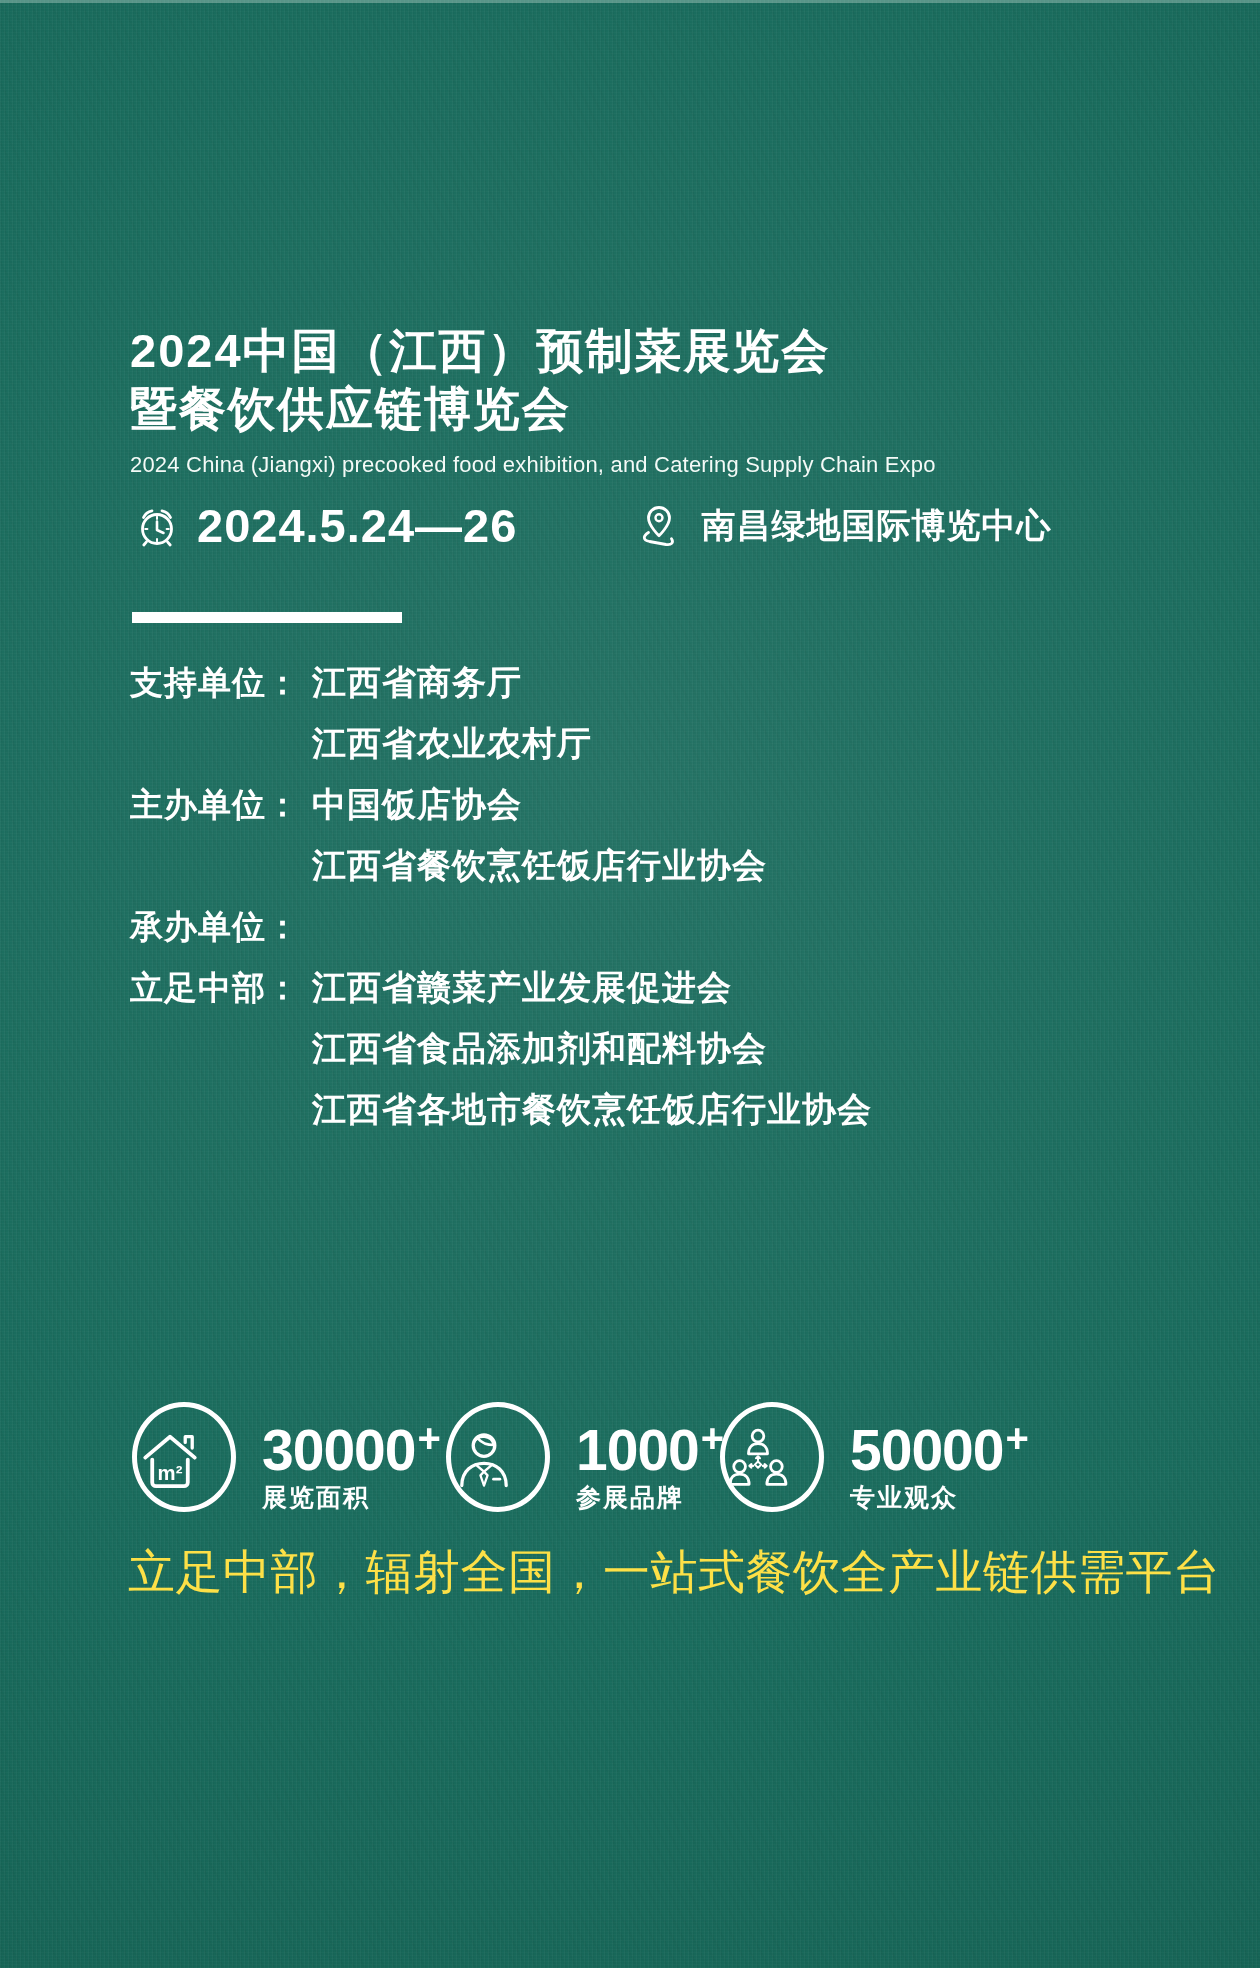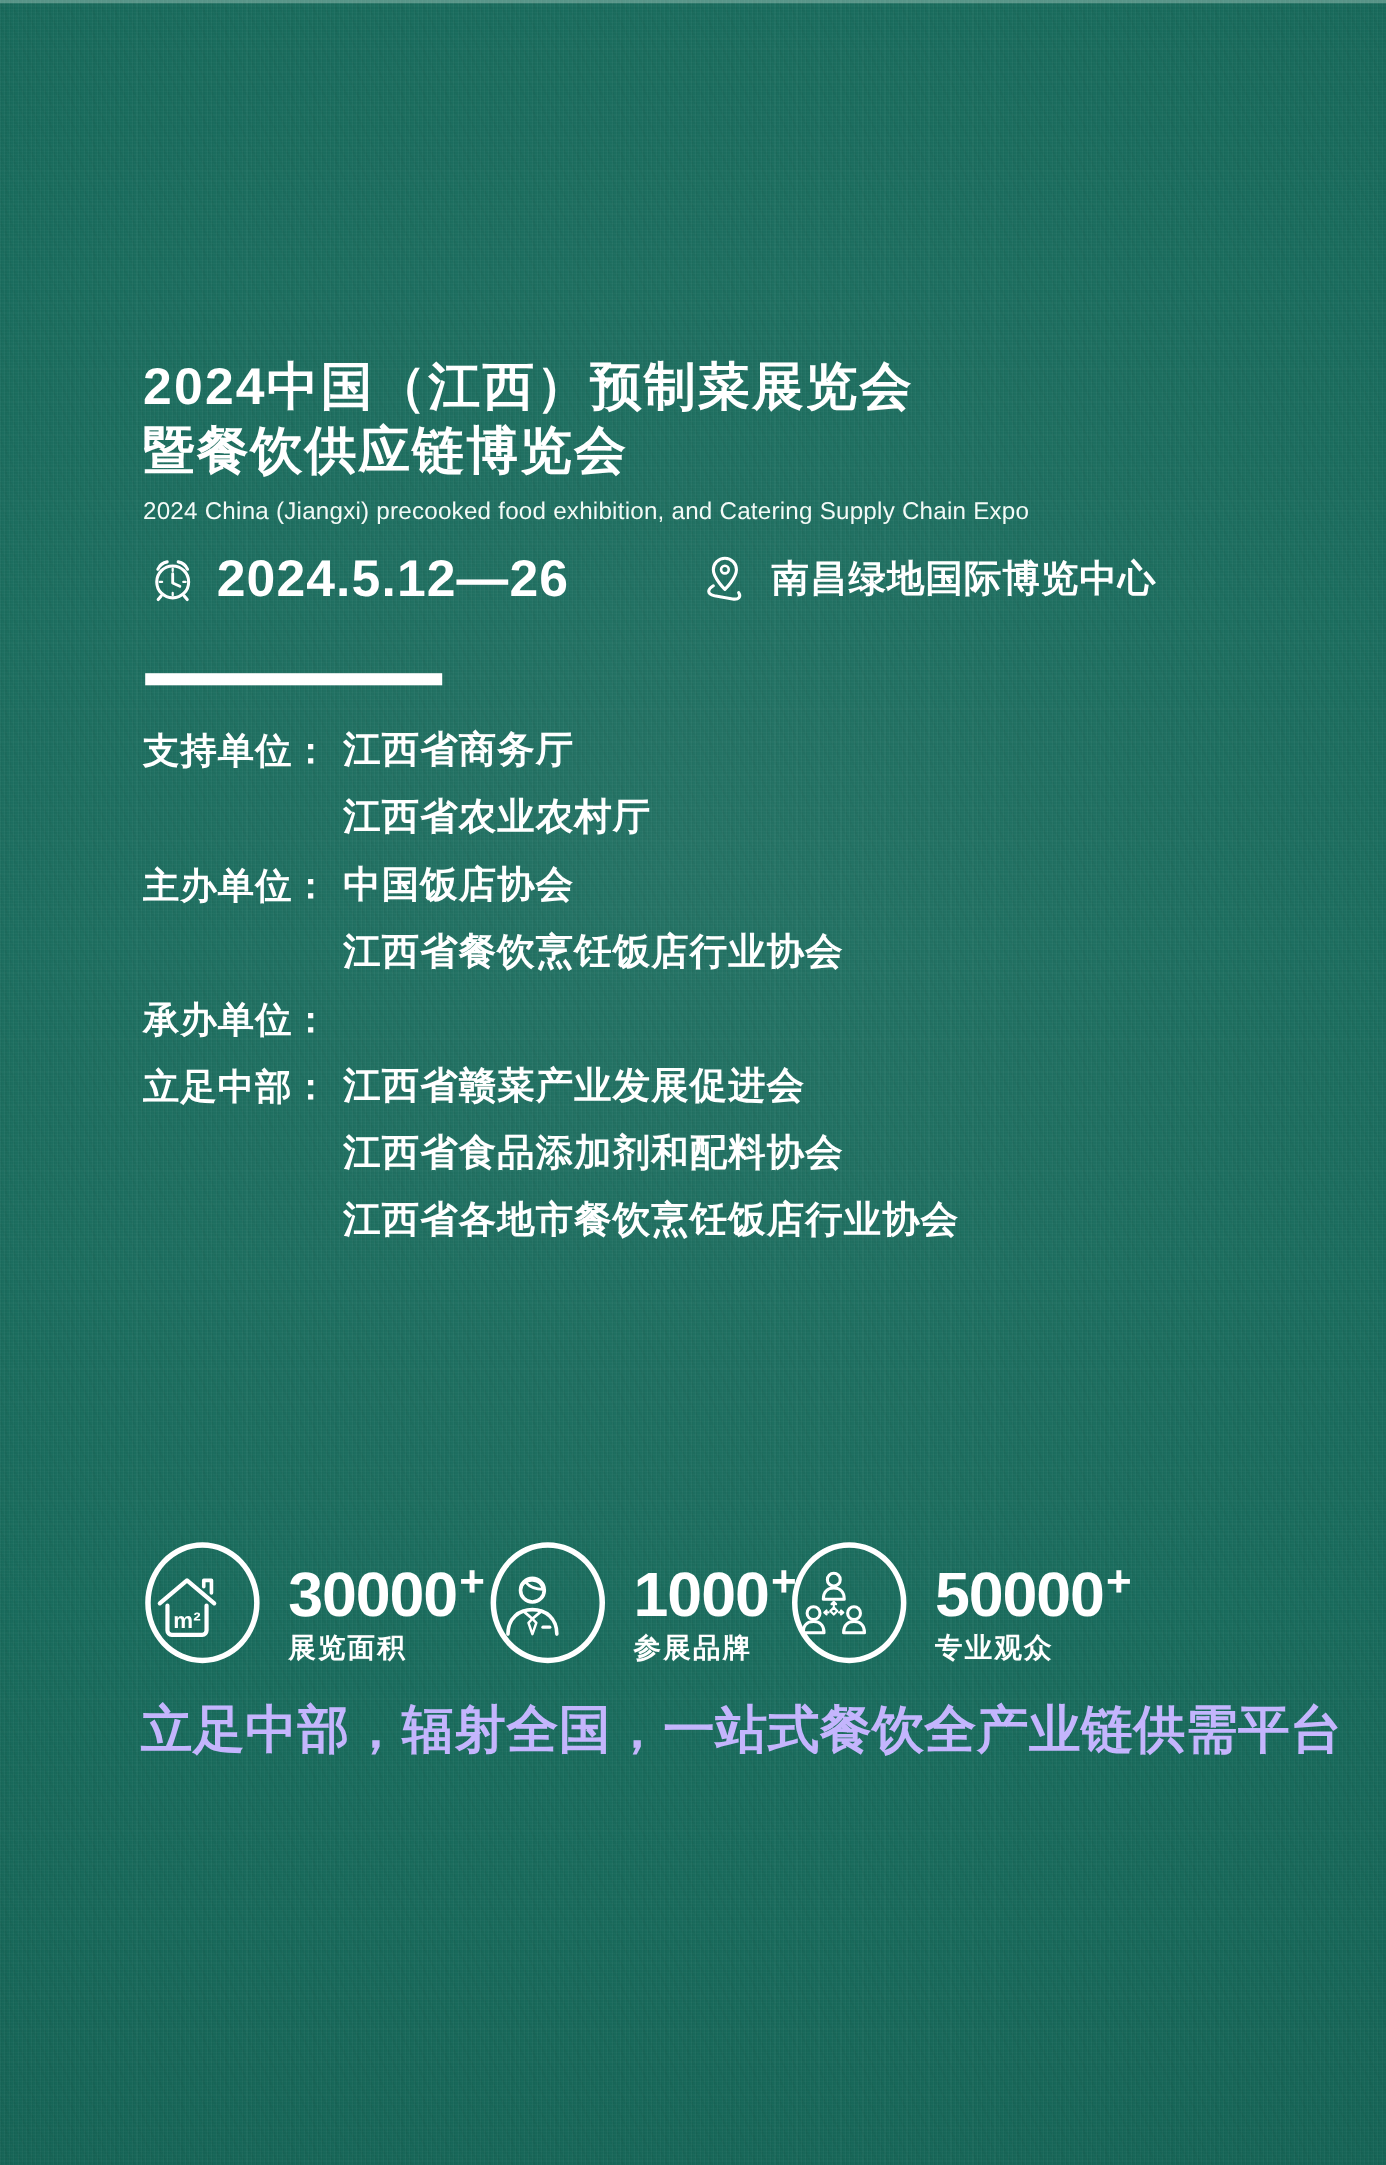--- a/index.html
+++ b/index.html
@@ -42,22 +42,22 @@
   .stat-2{left:446px;}
   .stat-3{left:720px;}
   .stat-circle{width:104px;height:110px;border:5px solid #ffffff;border-radius:50%;
     display:flex;align-items:center;justify-content:flex-start;flex:0 0 auto;box-sizing:border-box;}
   .stat-circle svg{width:66px;height:66px;}
   .stat-info{margin-left:26px;padding-top:8px;}
   .stat-number{font-size:57px;font-weight:bold;line-height:56px;letter-spacing:-1px;white-space:nowrap;}
   .stat-plus{display:inline-block;font-size:40px;font-weight:bold;vertical-align:18px;margin-left:2px;}
   .stat-label{font-size:25px;font-weight:bold;letter-spacing:2px;margin-top:3px;white-space:nowrap;}
   
-  .slogan{left:128px;top:1541px;font-size:47px;font-weight:bold;letter-spacing:0.5px;
-    color:#c4b5fd;white-space:nowrap;}
+  .slogan{left:128px;top:1541px;font-size:47px;font-weight:normal;letter-spacing:0.5px;
+    color:#fde047;white-space:nowrap;}
   svg{display:block;}
   .stroke{fill:none;stroke:#ffffff;stroke-linecap:round;stroke-linejoin:round;}
 </style>
 </head>
 <body>
 
 <div>
 
   <div class="abs top-edge"></div>
 
@@ -73,21 +73,21 @@
         <svg viewBox="0 0 48 48">
           <circle class="stroke" cx="24" cy="27" r="14.5" stroke-width="2.8"></circle>
           <path class="stroke" d="M24 19.5 V28 L30.5 31" stroke-width="2.6"></path>
           <path class="stroke" d="M10.5 15.5 A11.5 11.5 0 0 1 19 8.8" stroke-width="2.8"></path>
           <path class="stroke" d="M37.5 15.5 A11.5 11.5 0 0 0 29 8.8" stroke-width="2.8"></path>
           <path class="stroke" d="M13.5 39.8 L10.8 43" stroke-width="2.8"></path>
           <path class="stroke" d="M34.5 39.8 L37.2 43" stroke-width="2.8"></path>
           <path class="stroke" d="M24 14.8 v2.2 M35.8 27 h-2.2 M24 39.2 v-2.2 M12.2 27 h2.2" stroke-width="2"></path>
         </svg>
       </span>
-      <span class="date-text">2024.5.12—26</span>
+      <span class="date-text">2024.5.24—26</span>
     </div>
     <div class="venue-group">
       <span class="meta-icon">
         <svg viewBox="0 0 48 48">
           <path class="stroke" d="M24 5.5 c5.8 0 10.5 4.7 10.5 10.5 c0 7.6 -10.5 17.8 -10.5 17.8 s-10.5 -10.2 -10.5 -17.8 C13.5 10.2 18.2 5.5 24 5.5 Z" stroke-width="2.8"></path>
           <circle class="stroke" cx="24" cy="15.8" r="3.5" stroke-width="2.4"></circle>
           <path class="stroke" d="M13.5 30.5 c-5.5 3.5 -6 7.5 1 9 l16.5 3 c5.5 0.8 8 -1.8 5.5 -5.8" stroke-width="2.8"></path>
         </svg>
       </span>
       <span class="venue-text">南昌绿地国际博览中心</span>

